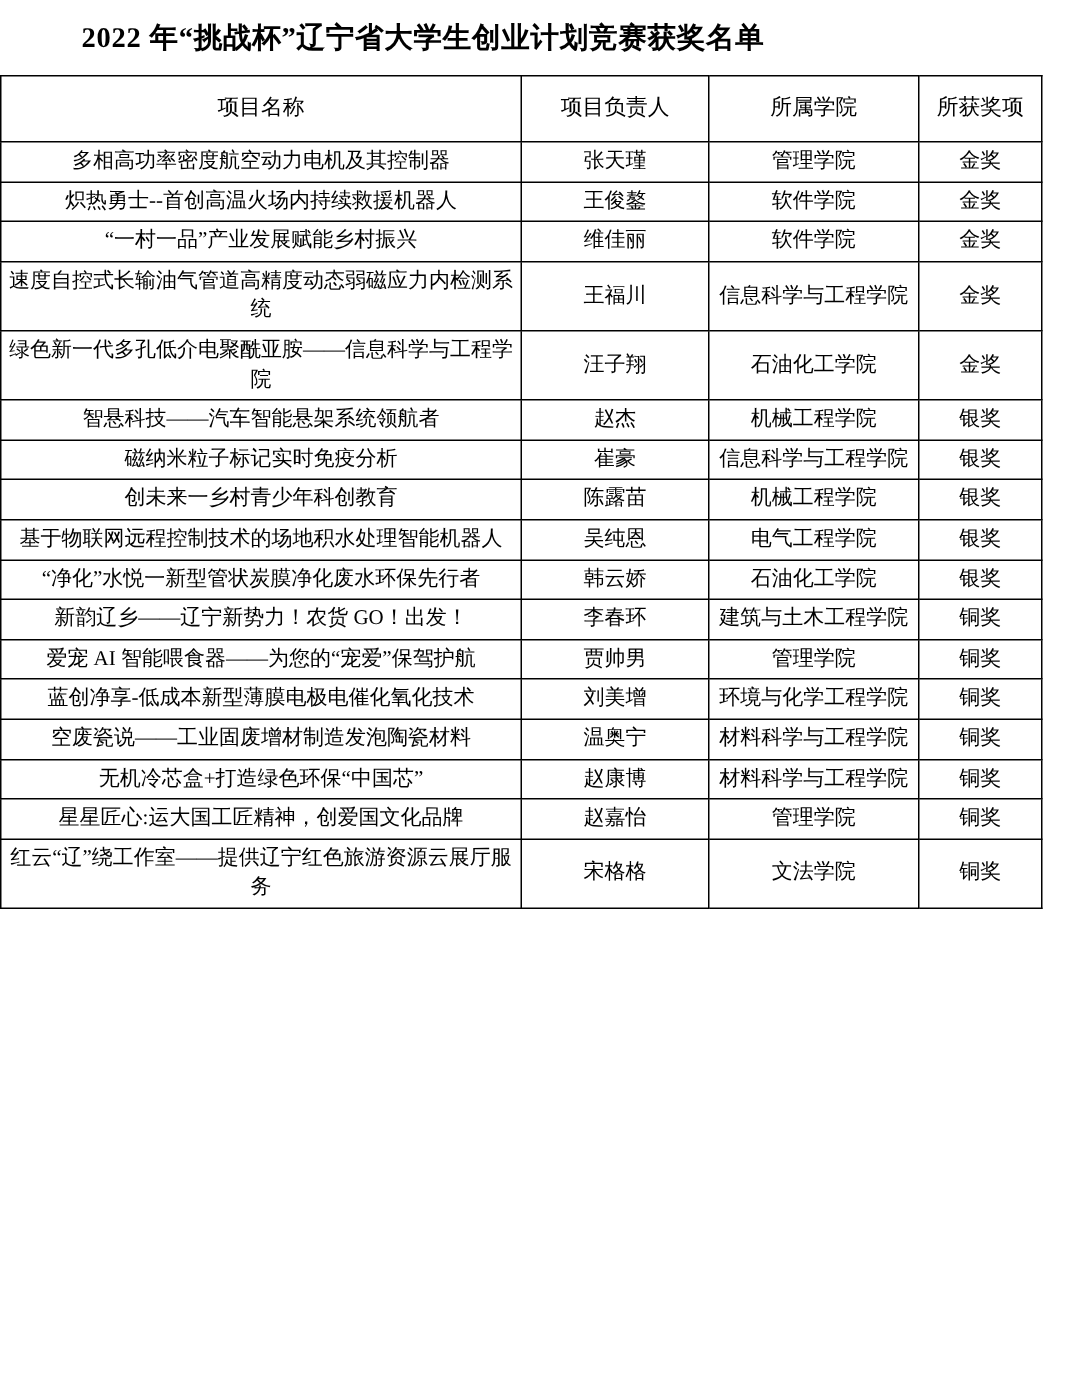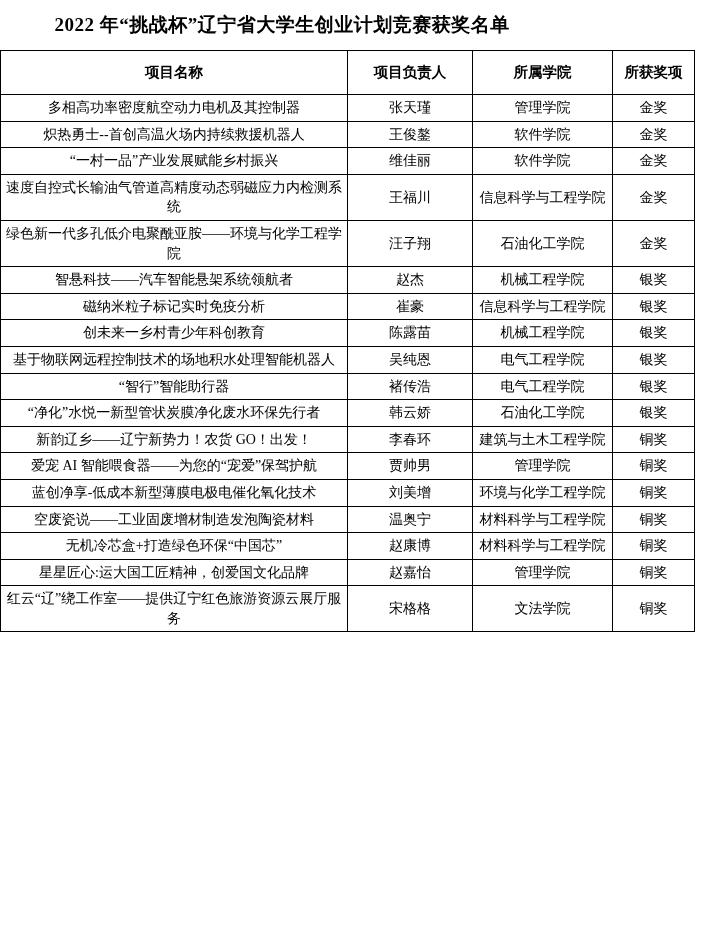--- a/index.html
+++ b/index.html
@@ -31,21 +31,21 @@
     border:1px solid #000;
     text-align:center;
     vertical-align:middle;
     font-size:14px;
     line-height:1.4;
     padding:3px 5px;
     box-sizing:border-box;
     word-break:break-all;
   }
   th {
-    font-weight:bold;
+    font-weight:normal;
     height:44px;
     font-size:14.5px;
   }
   td { height:26px; }
 </style>
 </head>
 <body>
 
 <div class="page">
   <h1 class="title">2022 年“挑战杯”辽宁省大学生创业计划竞赛获奖名单</h1>
@@ -84,21 +84,21 @@
           <td>软件学院</td>
           <td>金奖</td>
         </tr>
         <tr>
           <td>速度自控式长输油气管道高精度动态弱磁应力内检测系统</td>
           <td>王福川</td>
           <td>信息科学与工程学院</td>
           <td>金奖</td>
         </tr>
         <tr>
-          <td>绿色新一代多孔低介电聚酰亚胺——环境与化学工程学院</td>
+          <td>绿色新一代多孔低介电聚酰亚胺——信息科学与工程学院</td>
           <td>汪子翔</td>
           <td>石油化工学院</td>
           <td>金奖</td>
         </tr>
         <tr>
           <td>智悬科技——汽车智能悬架系统领航者</td>
           <td>赵杰</td>
           <td>机械工程学院</td>
           <td>银奖</td>
         </tr>
@@ -110,26 +110,20 @@
         </tr>
         <tr>
           <td>创未来一乡村青少年科创教育</td>
           <td>陈露苗</td>
           <td>机械工程学院</td>
           <td>银奖</td>
         </tr>
         <tr>
           <td>基于物联网远程控制技术的场地积水处理智能机器人</td>
           <td>吴纯恩</td>
-          <td>电气工程学院</td>
-          <td>银奖</td>
-        </tr>
-        <tr>
-          <td>“智行”智能助行器</td>
-          <td>褚传浩</td>
           <td>电气工程学院</td>
           <td>银奖</td>
         </tr>
         <tr>
           <td>“净化”水悦一新型管状炭膜净化废水环保先行者</td>
           <td>韩云娇</td>
           <td>石油化工学院</td>
           <td>银奖</td>
         </tr>
         <tr>

